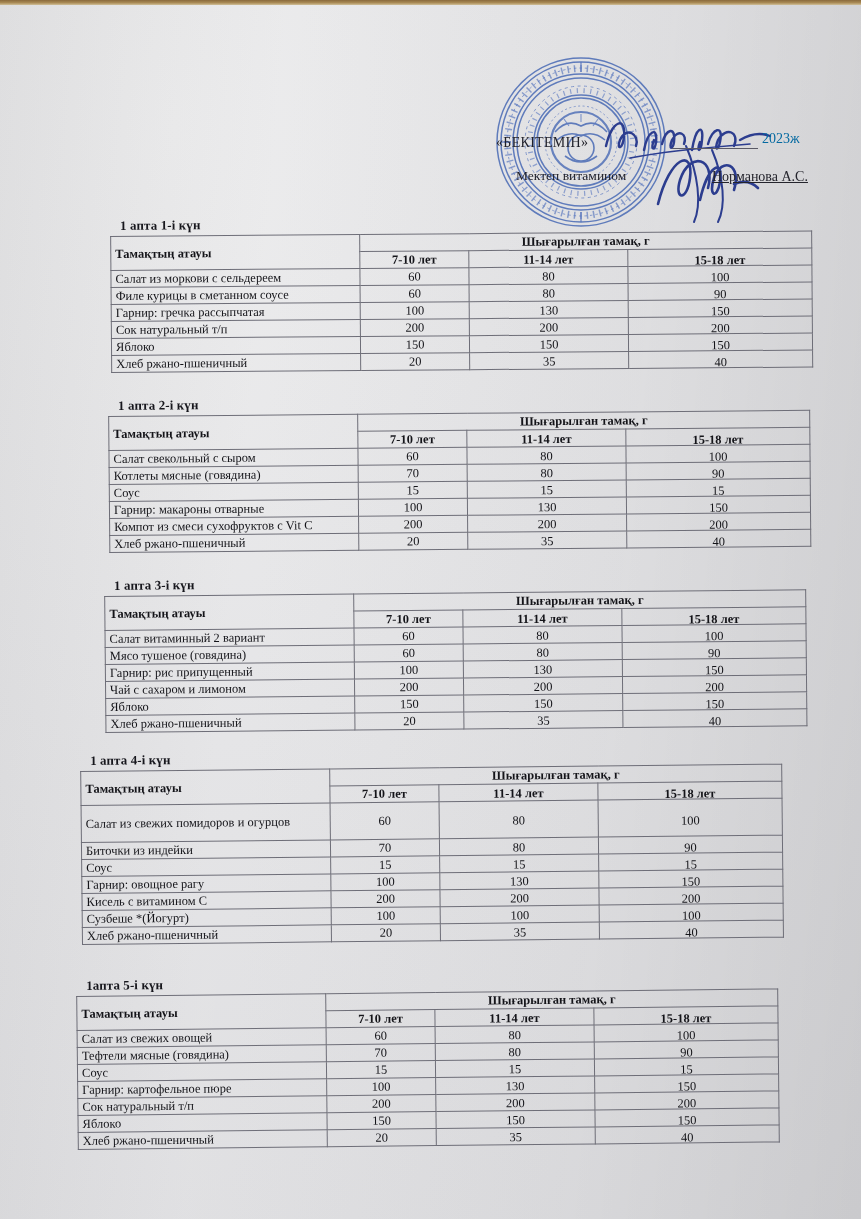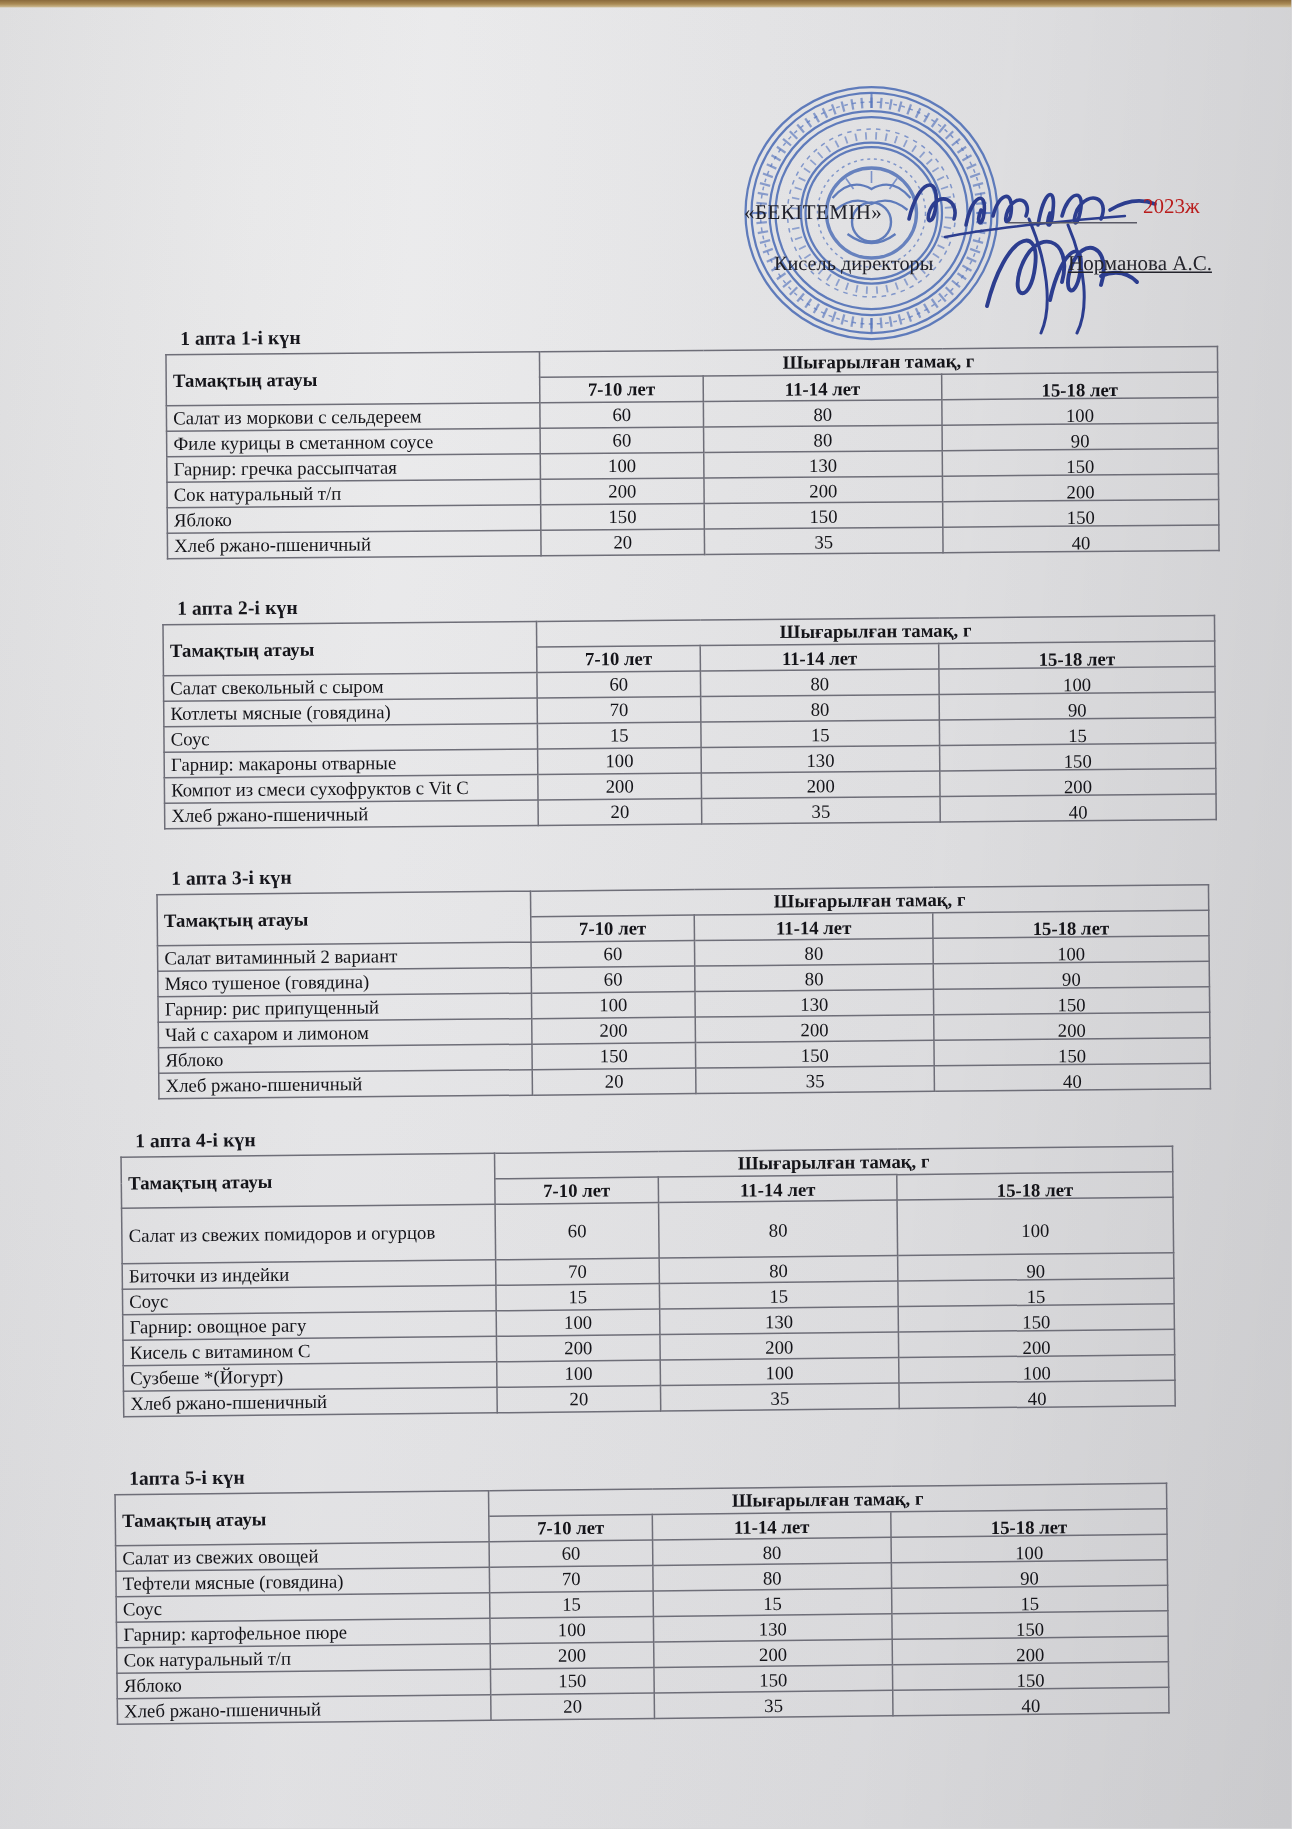--- a/index.html
+++ b/index.html
@@ -41,21 +41,21 @@
     position:absolute;left:6px;top:70px;
     font-size:14px;color:#1f1f28;letter-spacing:.3px;
     white-space:nowrap;
     margin-top:13px;
   }
   .dir-label{
     position:absolute;left:26px;top:116px;
     font-size:13.5px;color:#1f1f28;white-space:nowrap;
   }
   .year-label{
-    position:absolute;left:272px;top:79px;font-size:14px;color:#b91c1c;
+    position:absolute;left:272px;top:79px;font-size:14px;color:#0369a1;
   }
   .dir-name{
     position:absolute;left:222px;top:117px;font-size:14px;color:#24242c;white-space:nowrap;text-decoration:underline;
   }
   .date-rule{
     position:absolute;left:182px;top:96px;width:86px;height:1px;background:#5a5a66;
   }
   #sig-date, #sig-name{position:absolute;pointer-events:none;}
   #sig-date{left:110px;top:58px;}
   #sig-name{left:160px;top:92px;}
@@ -298,21 +298,21 @@
       <path d="M8 60 C20 12, 44 4, 40 34 C37 58, 24 56, 30 36 C40 6, 66 14, 58 44"></path>
       <path d="M50 56 C58 20, 74 14, 70 38 C67 56, 58 52, 64 34 C72 12, 92 20, 84 46"></path>
       <path d="M36 2 C48 30, 52 60, 44 78" stroke-width="2"></path>
       <path d="M62 6 C74 34, 76 62, 68 78" stroke-width="2"></path>
       <path d="M84 40 C94 36, 102 38, 108 44"></path>
     </g>
   </svg>
 
   <div class="date-rule"></div>
   <div class="year-label">2023ж</div>
-  <div class="dir-label">Кисель директоры</div>
+  <div class="dir-label">Мектеп витамином</div>
   <div class="dir-name">Норманова А.С.</div>
 </div>
 
 <div class="day-block skew1" style="left:110px;top:218px;">
   <div class="day-title">1 апта 1-і күн</div>
   <table class="menu">
     <tbody>
       <tr>
         <th class="c-name hdr-name" rowspan="2">Тамақтың атауы</th>
         <th class="hdr-span" colspan="3">Шығарылған тамақ, г</th>

